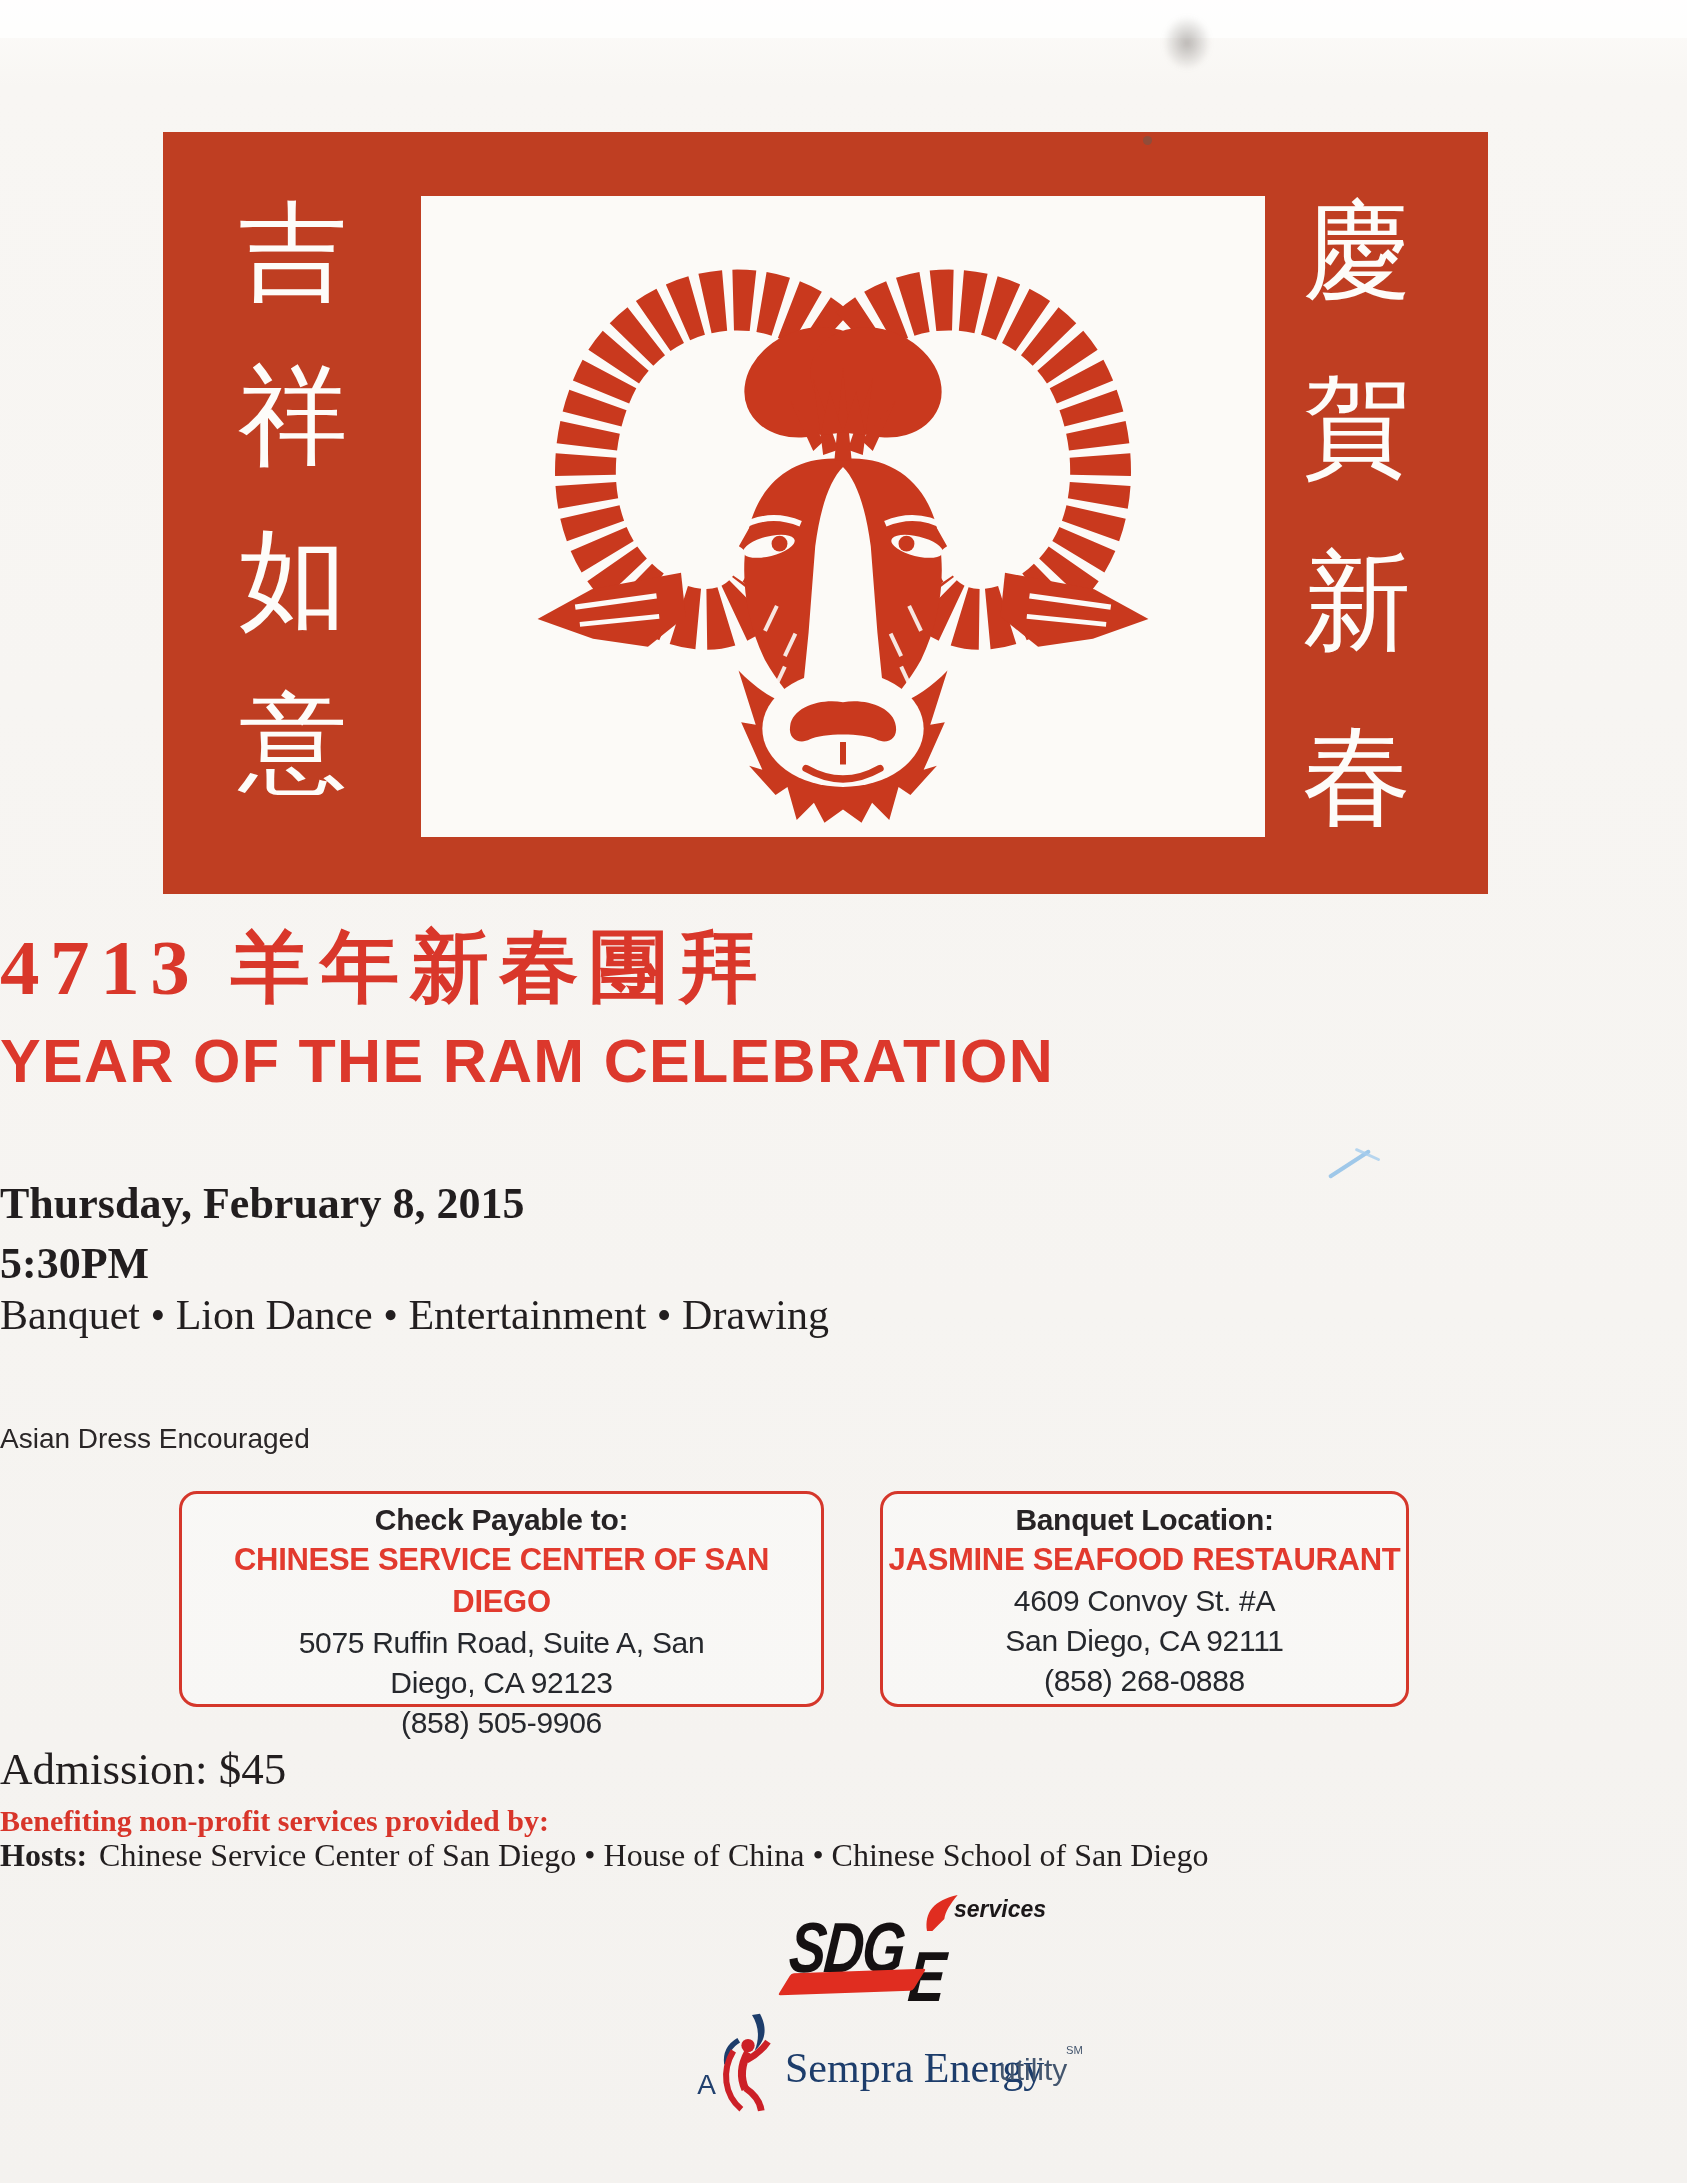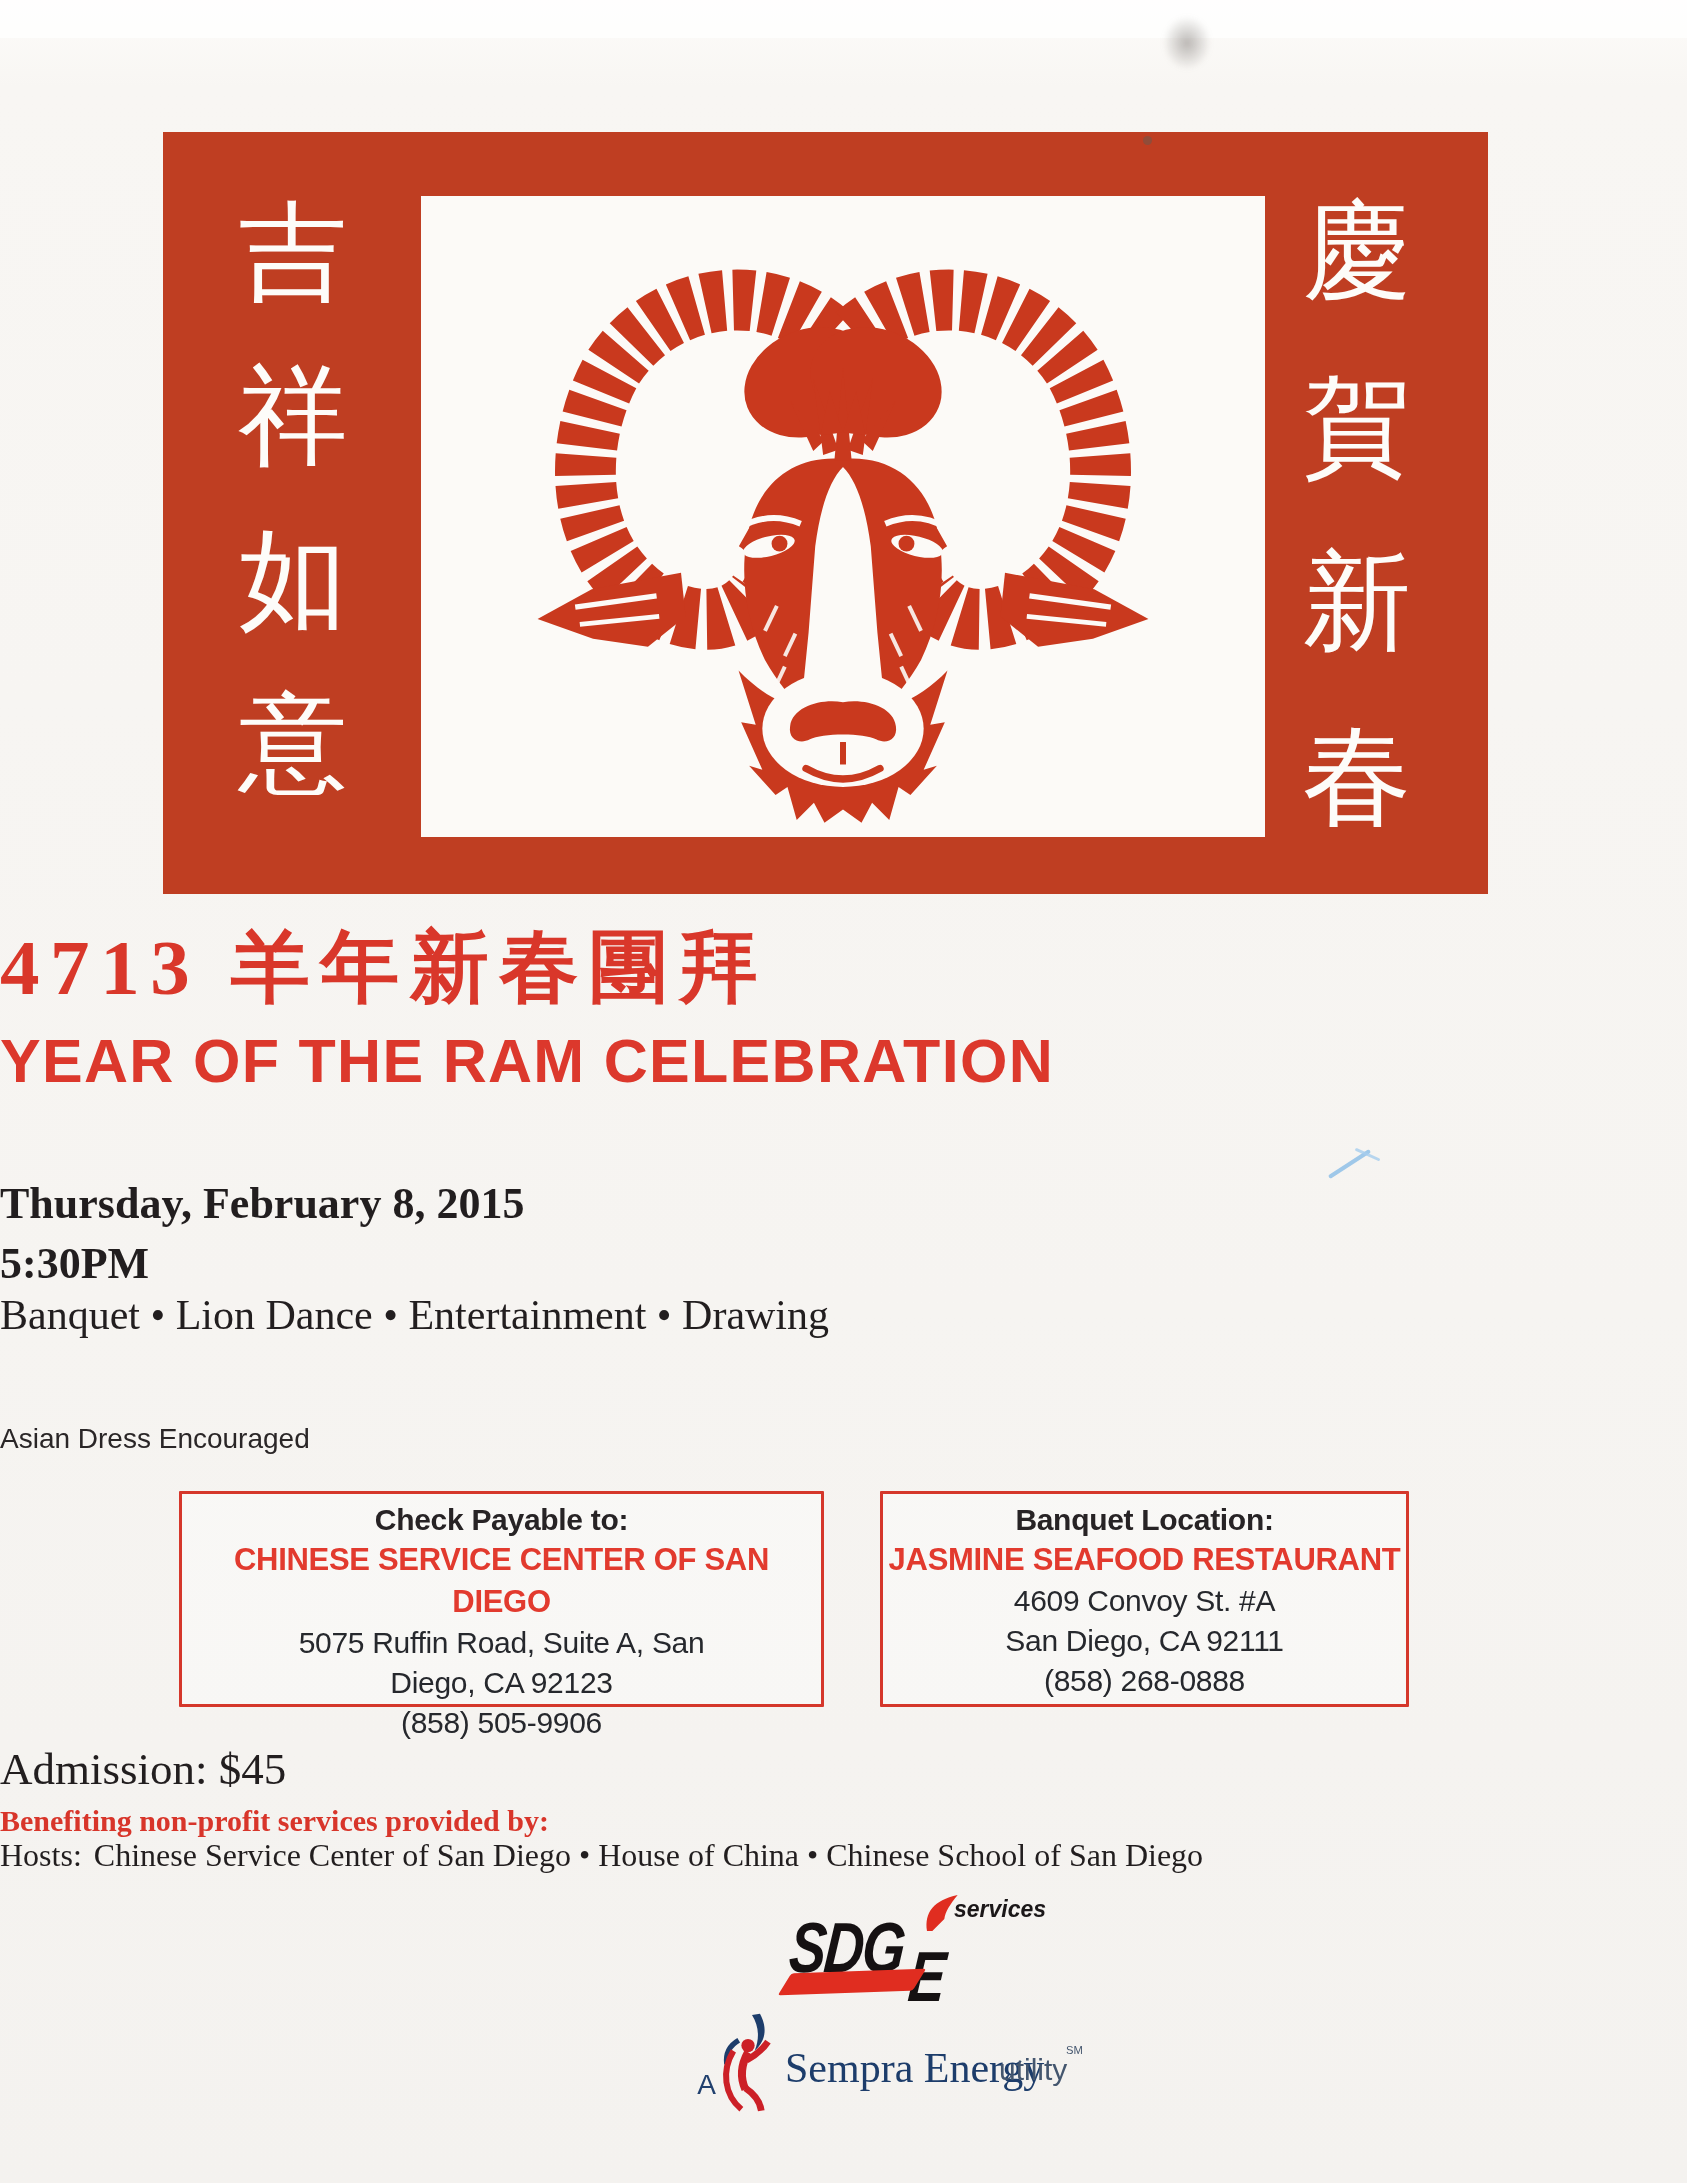--- a/index.html
+++ b/index.html
@@ -22,33 +22,33 @@
   .cn-title{top:925px;font-size:79px;letter-spacing:10.6px;color:#d9372a;font-weight:bold;}
   .main-title{top:1029px;font-size:61px;font-weight:bold;letter-spacing:1.3px;color:#dc382c;
               font-family:"Liberation Sans","DejaVu Sans",sans-serif;}
   .sub1{top:1123px;font-size:42px;font-weight:bold;}
   .sub2{top:1180px;font-size:44px;font-weight:bold;}
   .sub3{top:1240px;font-size:44px;font-weight:bold;}
   .feat-en{top:1293px;font-size:42px;}
   .feat-cn{top:1342px;font-size:53px;letter-spacing:12px;}
   .dress{top:1424px;font-size:28px;color:#2a2627;font-family:"Liberation Sans","DejaVu Sans",sans-serif;}
   
-  .info-box{position:absolute;top:1491px;height:216px;border:3.3px solid #d5372b;border-radius:1px;
+  .info-box{position:absolute;top:1491px;height:216px;border:3.3px solid #d5372b;border-radius:18px;
             background:rgba(255,255,255,.35);text-align:center;box-sizing:border-box;padding-top:6.6px;
             font-family:"Liberation Sans","DejaVu Sans",sans-serif;letter-spacing:-0.3px;}
   .info-box.left{left:179px;width:645px;}
   .info-box.right{left:880px;width:529px;}
   .box-heading{font-size:30px;font-weight:bold;color:#272325;line-height:38px;}
   .box-name{font-size:31px;font-weight:bold;color:#e23a2e;line-height:42px;}
   .box-line{font-size:30px;color:#26282d;line-height:40px;}
   
   .admission{top:1745px;font-size:45px;}
   .benefiting{top:1805px;font-size:30px;font-weight:bold;color:#d8352a;}
   .hosts{top:1838px;font-size:32px;}
-  .hosts b{font-weight:normal;margin-right:12px;}
+  .hosts b{font-weight:bold;margin-right:12px;}
   
   .sdge{position:absolute;left:781px;top:1892px;width:311px;height:132px;
         font-family:"Liberation Sans","DejaVu Sans",sans-serif;}
   .sdge-letters{position:absolute;left:12px;top:14.6px;font-size:71px;font-weight:bold;font-style:italic;
         color:#151112;transform:scaleX(.78) skewX(-6deg);transform-origin:left top;letter-spacing:-2.6px;}
   .sdge-e{position:absolute;left:131px;top:44px;font-size:71px;font-weight:bold;font-style:italic;
         color:#151112;transform:scaleX(.78) skewX(-6deg);transform-origin:left top;}
   .sdge-swoosh{position:absolute;left:5.3px;top:79px;width:132px;height:22px;background:#e02d20;
         transform:skewX(-33deg) rotate(-2deg);border-radius:2.6px;}
   .sdge-flame{position:absolute;left:142px;top:2.6px;width:36px;height:36px;}

